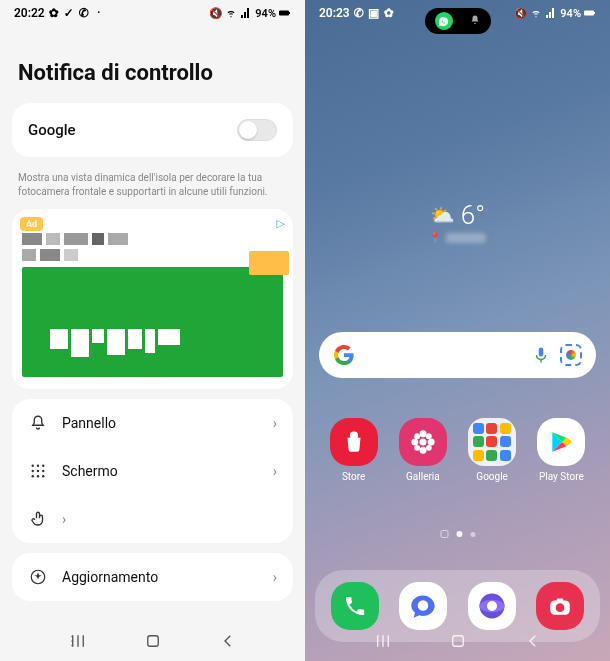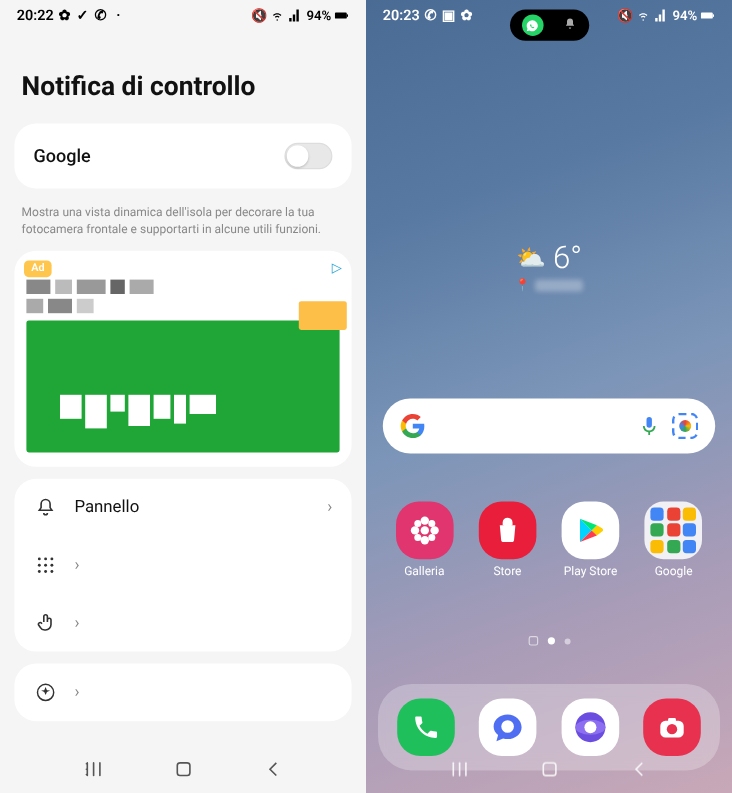--- a/index.html
+++ b/index.html
@@ -196,40 +196,42 @@
               <circle cx="19" cy="5" r="1.6"></circle>
               <circle cx="5" cy="12" r="1.6"></circle>
               <circle cx="12" cy="12" r="1.6"></circle>
               <circle cx="19" cy="12" r="1.6"></circle>
               <circle cx="5" cy="19" r="1.6"></circle>
               <circle cx="12" cy="19" r="1.6"></circle>
               <circle cx="19" cy="19" r="1.6"></circle>
             </g>
           </svg>
       </span>
+      <span class="menu-label">Schermo</span>
       <span class="menu-arrow">›</span>
     </div>
     <div class="menu-row">
       <span class="menu-icon">
         <svg viewBox="0 0 24 24" width="18" height="18">
             <path fill="none" stroke="currentColor" stroke-width="1.8" d="M10 11V5a2 2 0 1 1 4 0v6m0-2a2 2 0 1 1 4 0v5a6 6 0 0 1-6 6h-1a6 6 0 0 1-5-3l-2-3a2 2 0 0 1 3-2l1 1"></path>
           </svg>
       </span>
       <span class="menu-arrow">›</span>
     </div>
   </div>
 
   <div class="menu-card">
     <div class="menu-row">
       <span class="menu-icon">
         <svg viewBox="0 0 24 24" width="18" height="18">
             <circle cx="12" cy="12" r="9" fill="none" stroke="currentColor" stroke-width="1.6"></circle>
             <path fill="currentColor" d="M12 6l1.5 3.5L17 10l-3.5 1.5L12 15l-1.5-3.5L7 10l3.5-.5z"></path>
           </svg>
       </span>
+      <span class="menu-label">Aggiornamento</span>
       <span class="menu-arrow">›</span>
     </div>
   </div>
 
   <div class="nav-bar">
     <div class="nav-btn">
       <svg viewBox="0 0 24 24" width="18" height="18">
           <path stroke="currentColor" stroke-width="1.8" d="M4 6h0M4 12h0M4 18h0" stroke-linecap="round"></path>
           <g stroke="currentColor" stroke-width="1.8" stroke-linecap="round">
             <line x1="5" y1="5" x2="5" y2="19"></line>
@@ -322,72 +324,72 @@
           <path fill="#4285F4" d="M12 14a3 3 0 0 0 3-3V5a3 3 0 1 0-6 0v6a3 3 0 0 0 3 3z"></path>
           <path fill="#34A853" d="M11 18.9V22h2v-3.1a7 7 0 0 0 6-6.9h-2a5 5 0 0 1-10 0H5a7 7 0 0 0 6 6.9z"></path>
         </svg>
     </span>
     <span class="lens-icon">
       <div class="lens-inner"></div>
     </span>
   </div>
 
   <div class="app-row row1">
+    <div class="app">
+      <div class="app-icon squircle" style="background:#e91e3b">
+        <svg viewBox="0 0 24 24" width="26" height="26">
+            <path fill="#fff" d="M6 8h12l-1 11a2 2 0 0 1-2 2H9a2 2 0 0 1-2-2L6 8zm3 0V6a3 3 0 1 1 6 0v2"></path>
+            <path fill="none" stroke="#fff" stroke-width="1.6" d="M9 8V6a3 3 0 1 1 6 0v2"></path>
+          </svg>
+      </div>
+      <span class="app-label">Store</span>
+    </div>
     <div class="app">
       <div class="app-icon squircle" style="background:#e0356f">
         <svg viewBox="0 0 24 24" width="28" height="28">
             <g fill="#fff">
               <circle cx="12" cy="12" r="3"></circle>
               <circle cx="12" cy="5" r="3"></circle>
               <circle cx="12" cy="19" r="3"></circle>
               <circle cx="5" cy="12" r="3"></circle>
               <circle cx="19" cy="12" r="3"></circle>
               <circle cx="7" cy="7" r="2.5"></circle>
               <circle cx="17" cy="7" r="2.5"></circle>
               <circle cx="7" cy="17" r="2.5"></circle>
               <circle cx="17" cy="17" r="2.5"></circle>
             </g>
           </svg>
       </div>
       <span class="app-label">Galleria</span>
     </div>
     <div class="app">
-      <div class="app-icon squircle" style="background:#e91e3b">
-        <svg viewBox="0 0 24 24" width="26" height="26">
-            <path fill="#fff" d="M6 8h12l-1 11a2 2 0 0 1-2 2H9a2 2 0 0 1-2-2L6 8zm3 0V6a3 3 0 1 1 6 0v2"></path>
-            <path fill="none" stroke="#fff" stroke-width="1.6" d="M9 8V6a3 3 0 1 1 6 0v2"></path>
-          </svg>
-      </div>
-      <span class="app-label">Store</span>
-    </div>
-    <div class="app">
-      <div class="app-icon squircle" style="background:#fff">
-        <svg viewBox="0 0 24 24" width="26" height="26">
-            <path fill="#00d3ff" d="M4 3v18l9-9z"></path>
-            <path fill="#ffce00" d="M13 12l4-4 4 2.3a1.5 1.5 0 0 1 0 2.6L17 16z"></path>
-            <path fill="#ff3b4e" d="M4 21l13-5-4-4z"></path>
-            <path fill="#00e676" d="M4 3l9 9 4-4z"></path>
-          </svg>
-      </div>
-      <span class="app-label">Play Store</span>
-    </div>
-    <div class="app">
       <div class="app-icon folder">
         <div class="folder-item" style="background:#4285f4"></div>
         <div class="folder-item" style="background:#ea4335"></div>
         <div class="folder-item" style="background:#fbbc05"></div>
         <div class="folder-item" style="background:#34a853"></div>
         <div class="folder-item" style="background:#ea4335"></div>
         <div class="folder-item" style="background:#4285f4"></div>
         <div class="folder-item" style="background:#fbbc05"></div>
         <div class="folder-item" style="background:#34a853"></div>
         <div class="folder-item" style="background:#4285f4"></div>
       </div>
       <span class="app-label">Google</span>
     </div>
+    <div class="app">
+      <div class="app-icon squircle" style="background:#fff">
+        <svg viewBox="0 0 24 24" width="26" height="26">
+            <path fill="#00d3ff" d="M4 3v18l9-9z"></path>
+            <path fill="#ffce00" d="M13 12l4-4 4 2.3a1.5 1.5 0 0 1 0 2.6L17 16z"></path>
+            <path fill="#ff3b4e" d="M4 21l13-5-4-4z"></path>
+            <path fill="#00e676" d="M4 3l9 9 4-4z"></path>
+          </svg>
+      </div>
+      <span class="app-label">Play Store</span>
+    </div>
   </div>
 
   <div class="page-dots">
     <div class="pdot home"></div>
     <div class="pdot active"></div>
     <div class="pdot"></div>
   </div>
 
   <div class="app-row dock">
     <div class="app">

